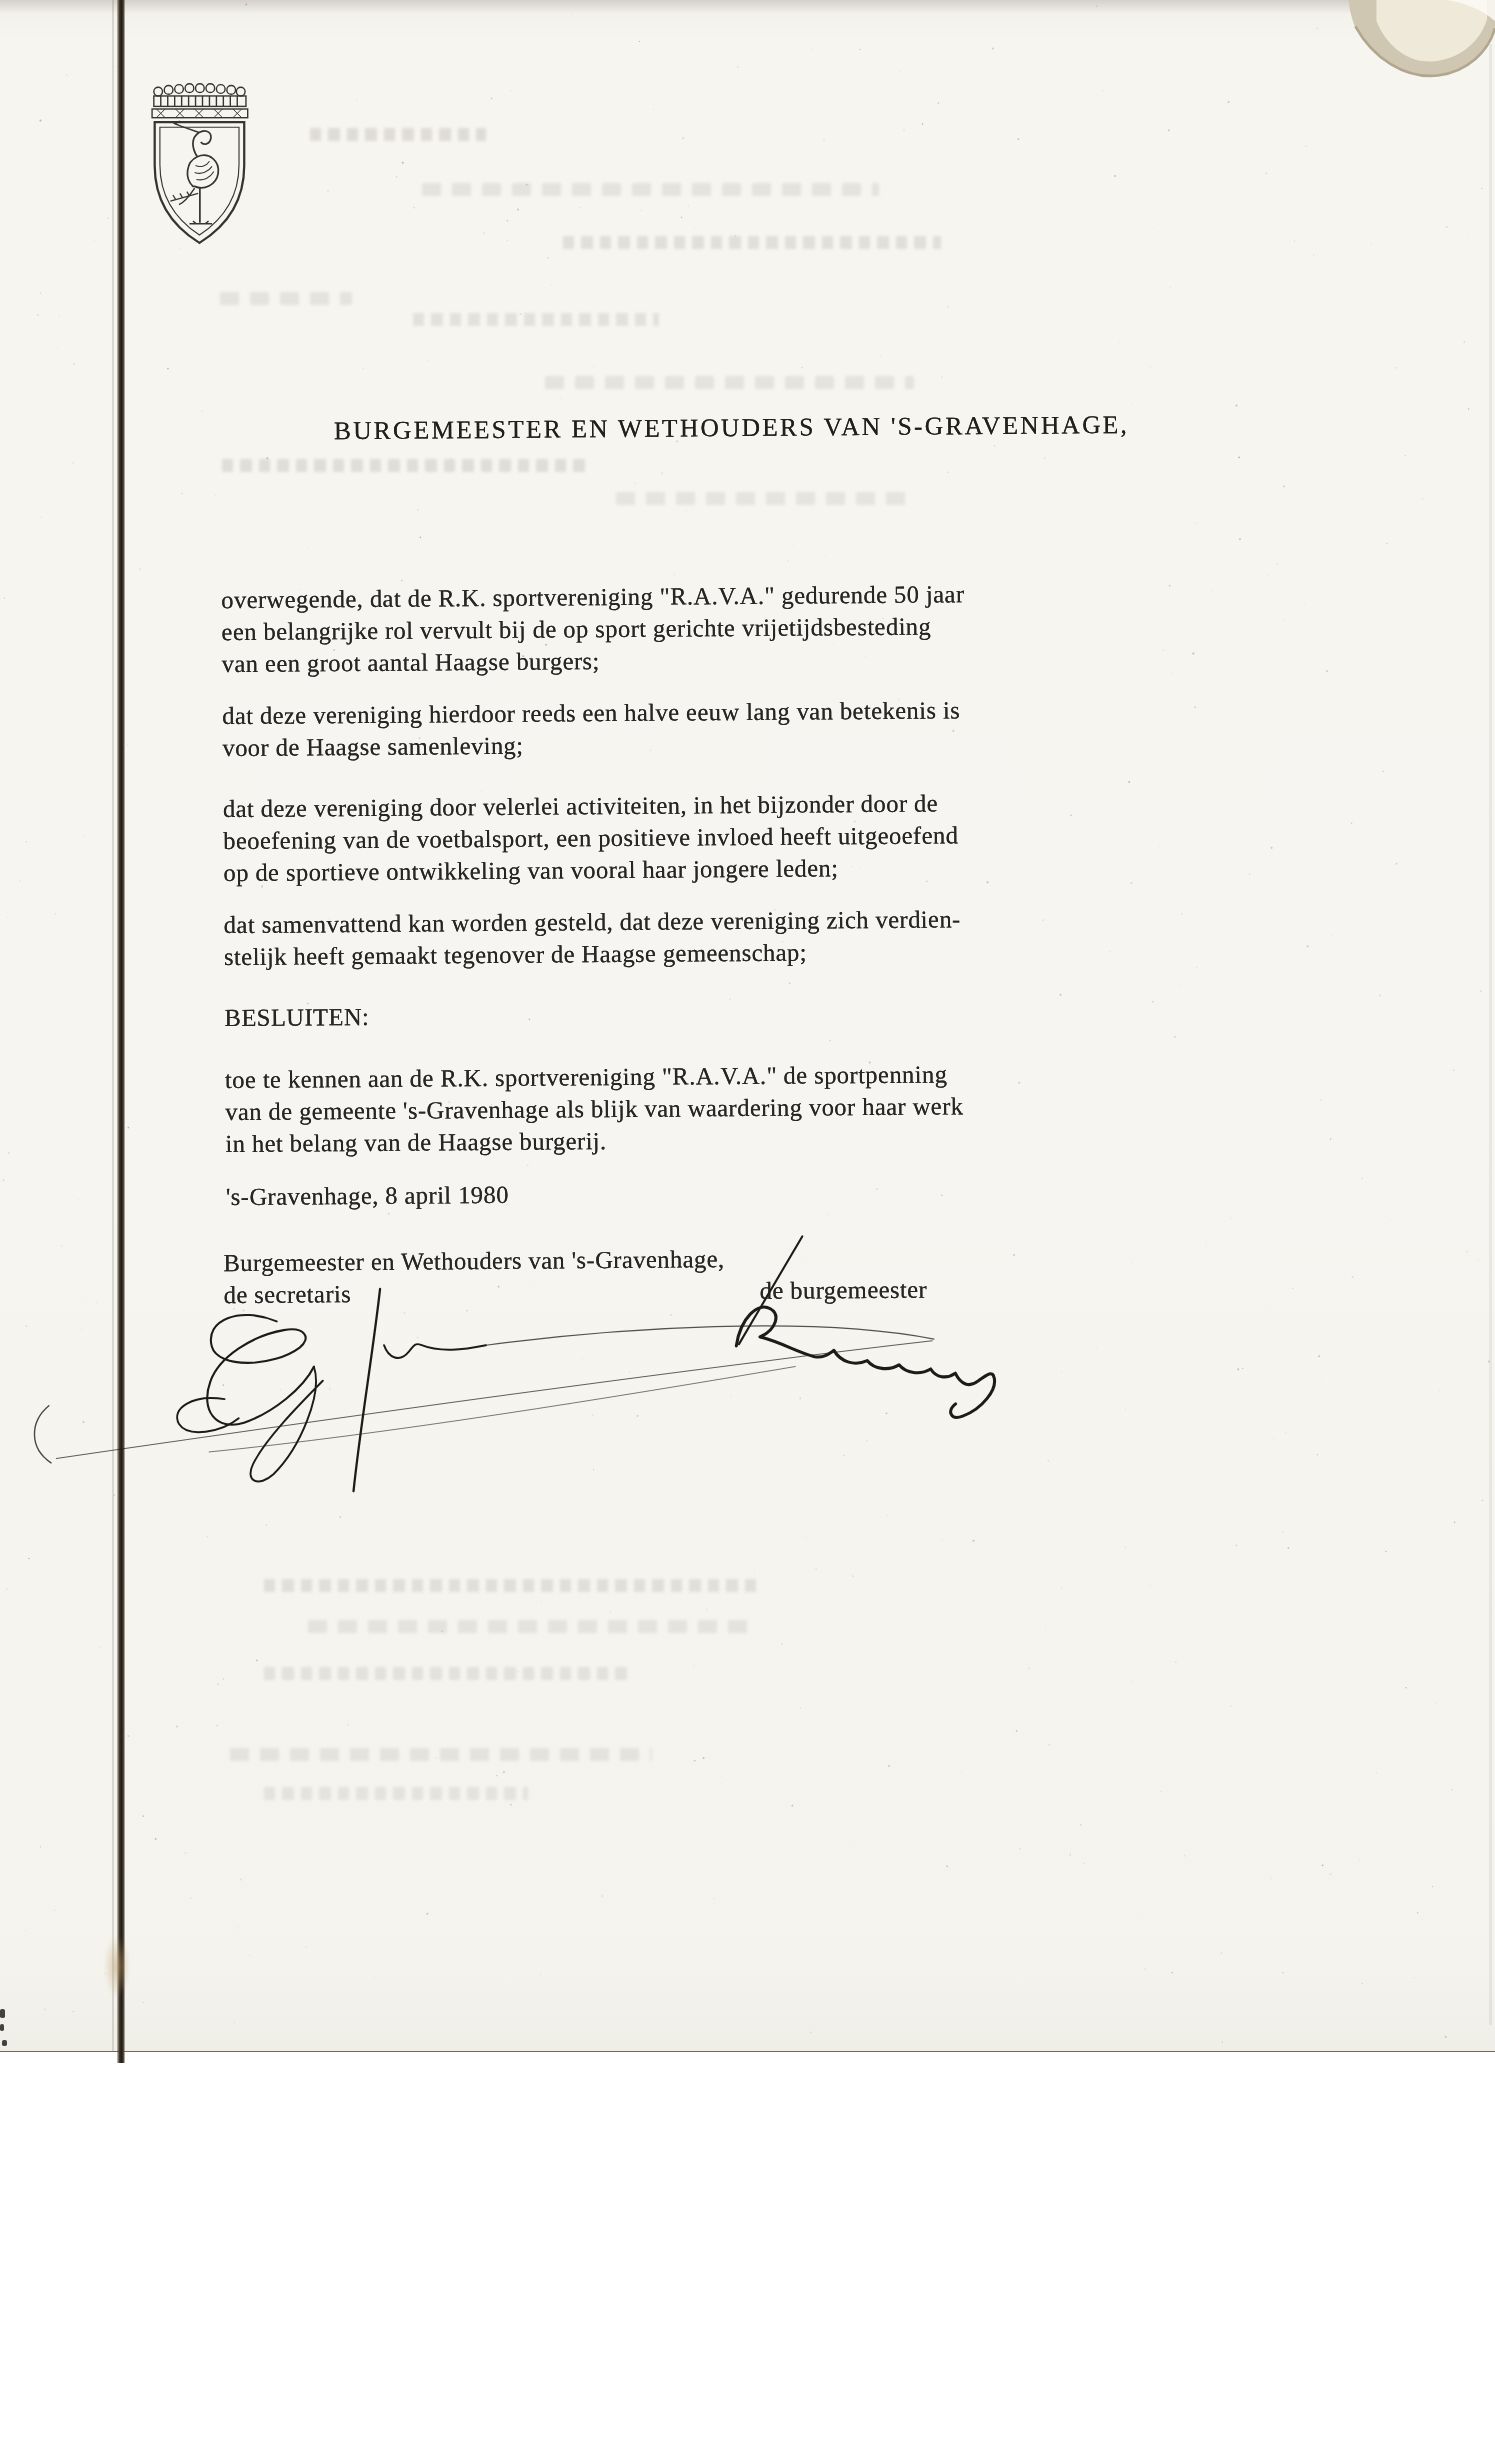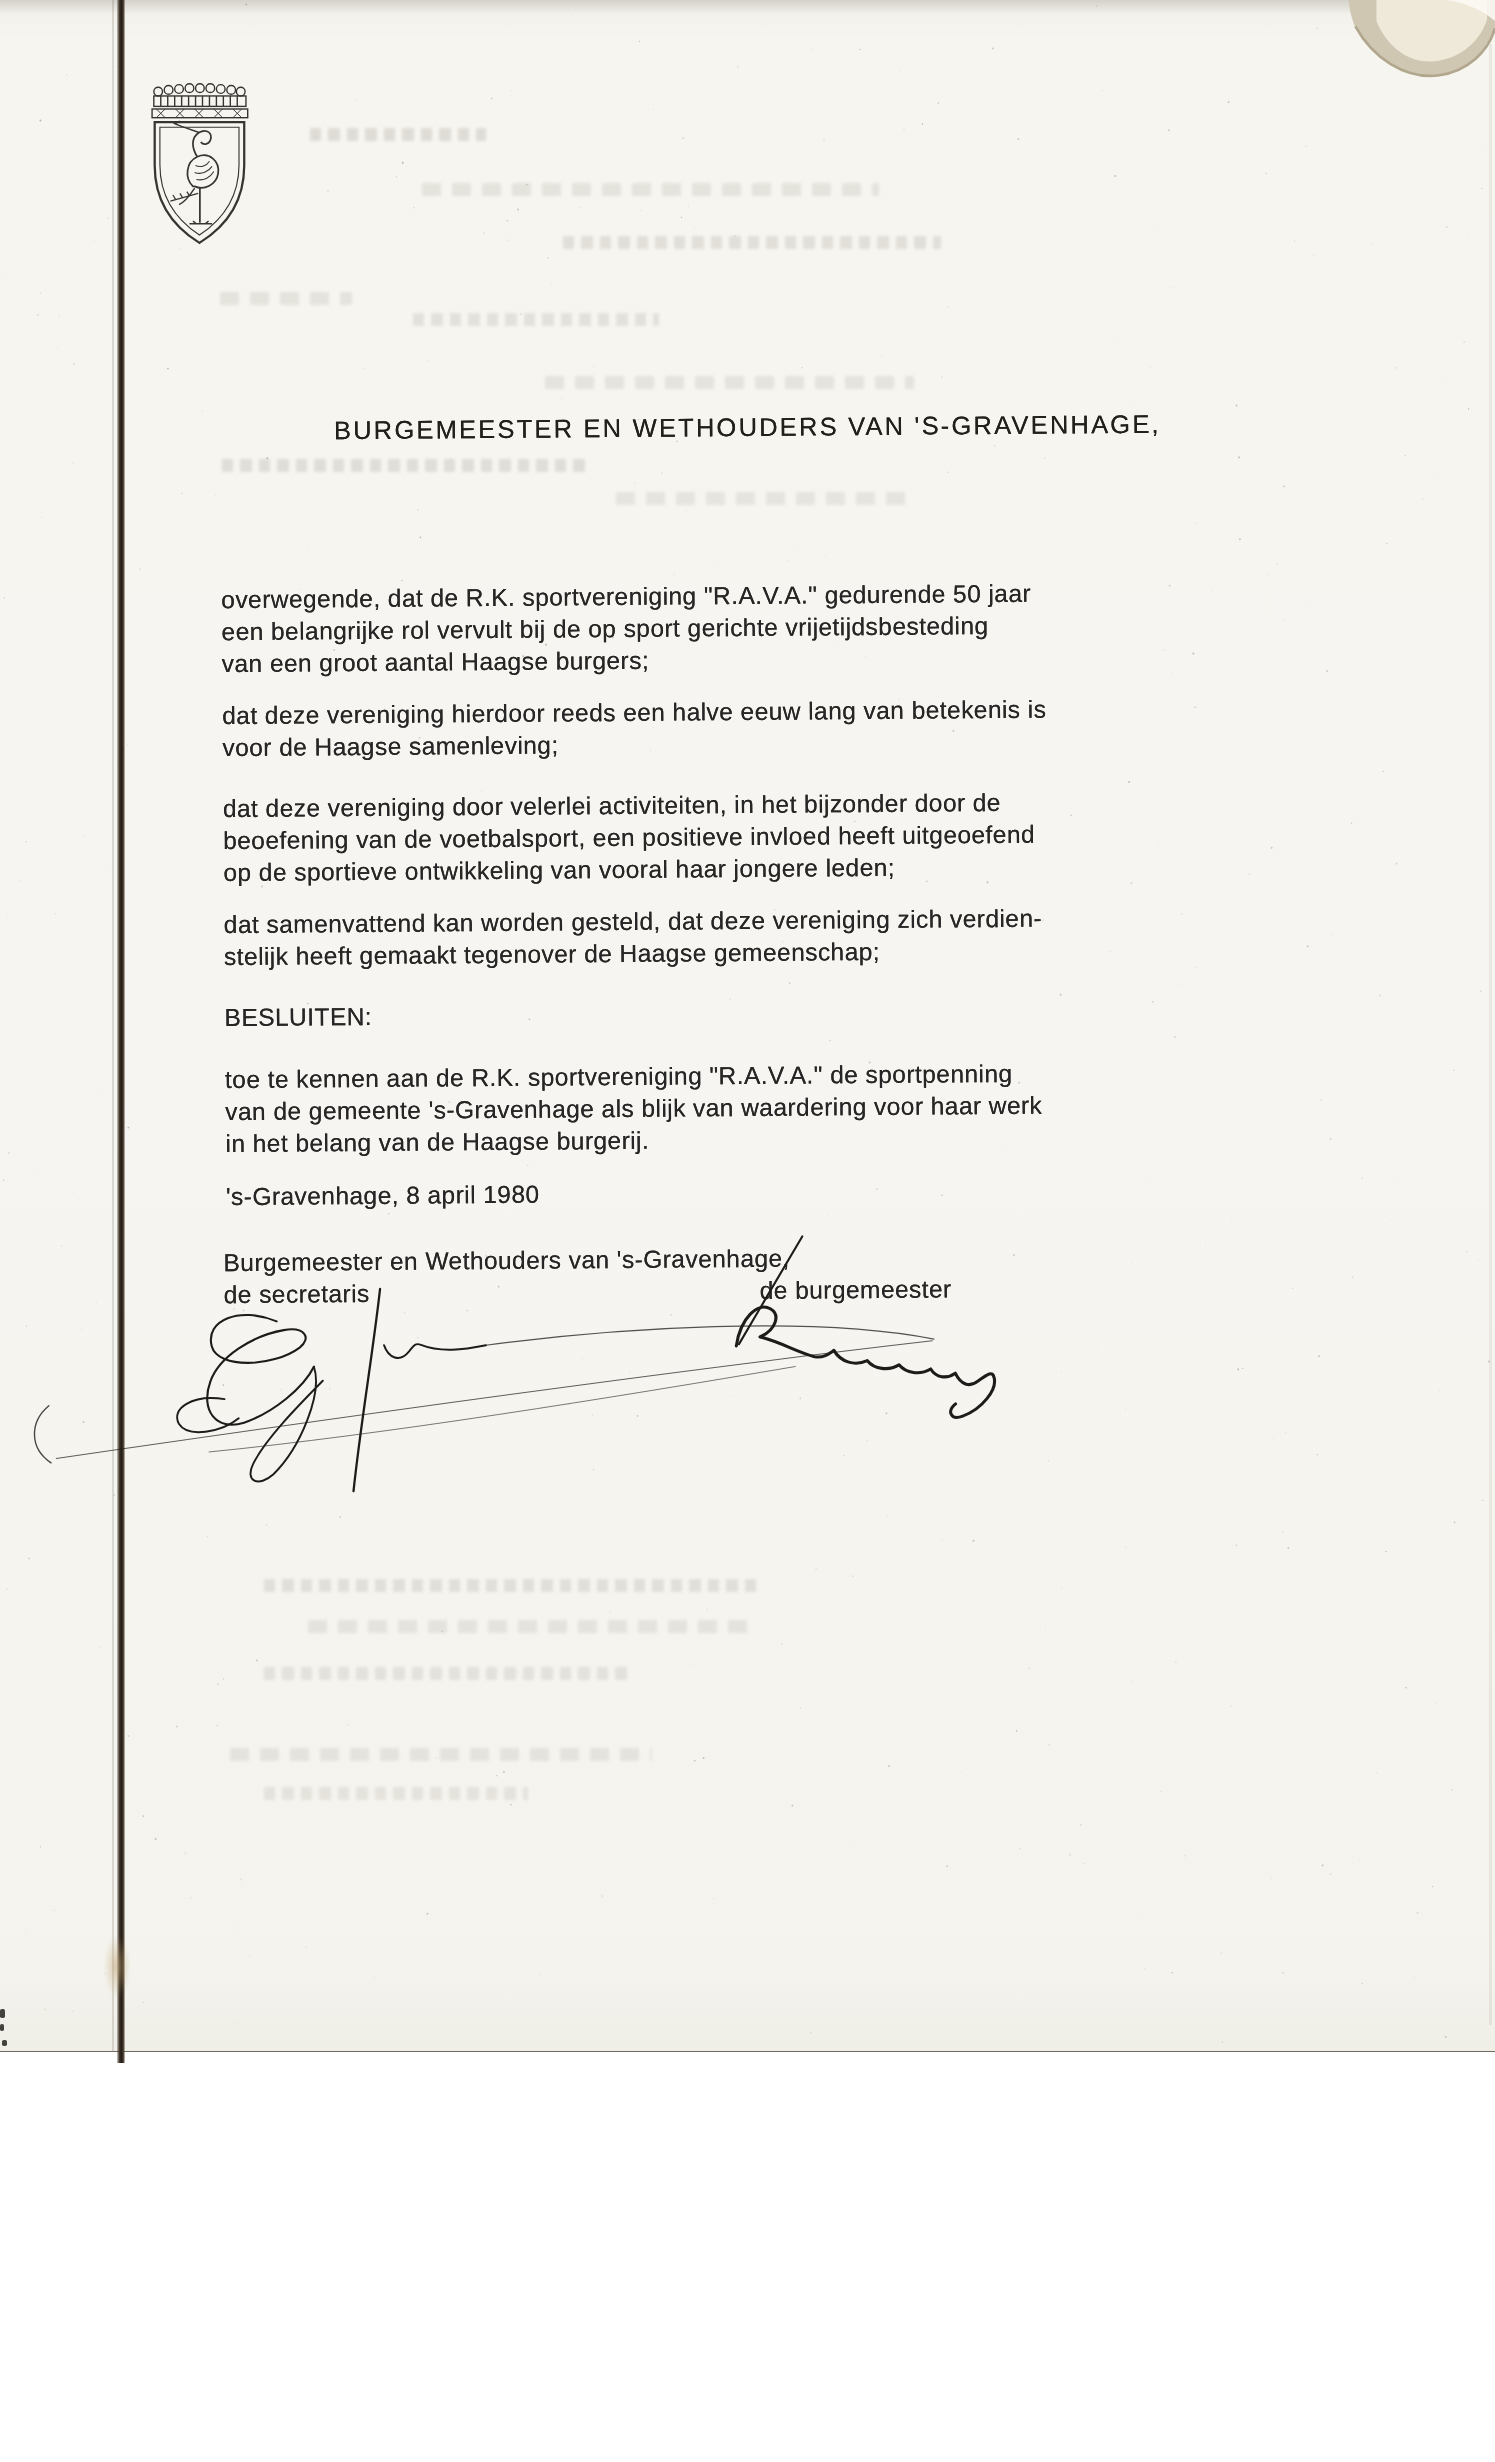--- a/index.html
+++ b/index.html
@@ -1,17 +1,17 @@
 <!DOCTYPE html>
 <html style="font-size:14px"><head>
 <meta charset="utf-8">
 <style>
   html,body{margin:0;padding:0;background:#ffffff;}
   .scan{position:relative;width:1495px;height:2399px;background:#ffffff;overflow:hidden;
-        font-family:Liberation Sans, sans-serif;}
+        font-family:Liberation Serif, serif;}
   
   .paper{position:absolute;left:0;top:0;width:1495px;height:2051px;
          background:linear-gradient(180deg,#f1efe9 0%,#f6f5f0 2%,#f6f5f1 55%,#f4f3ed 96%,#efeee7 100%);
          border-bottom:1.8px solid #71695e;}
   .paper .topshade{position:absolute;left:0;top:0;right:0;height:14px;
          background:linear-gradient(180deg,rgba(95,88,76,.20),rgba(95,88,76,0));}
   .paper .rightshade{position:absolute;right:3.5px;top:44px;bottom:26px;width:2.6px;
          background:rgba(110,104,92,.10);}
   .noise{position:absolute;left:0;top:0;pointer-events:none;}
   

